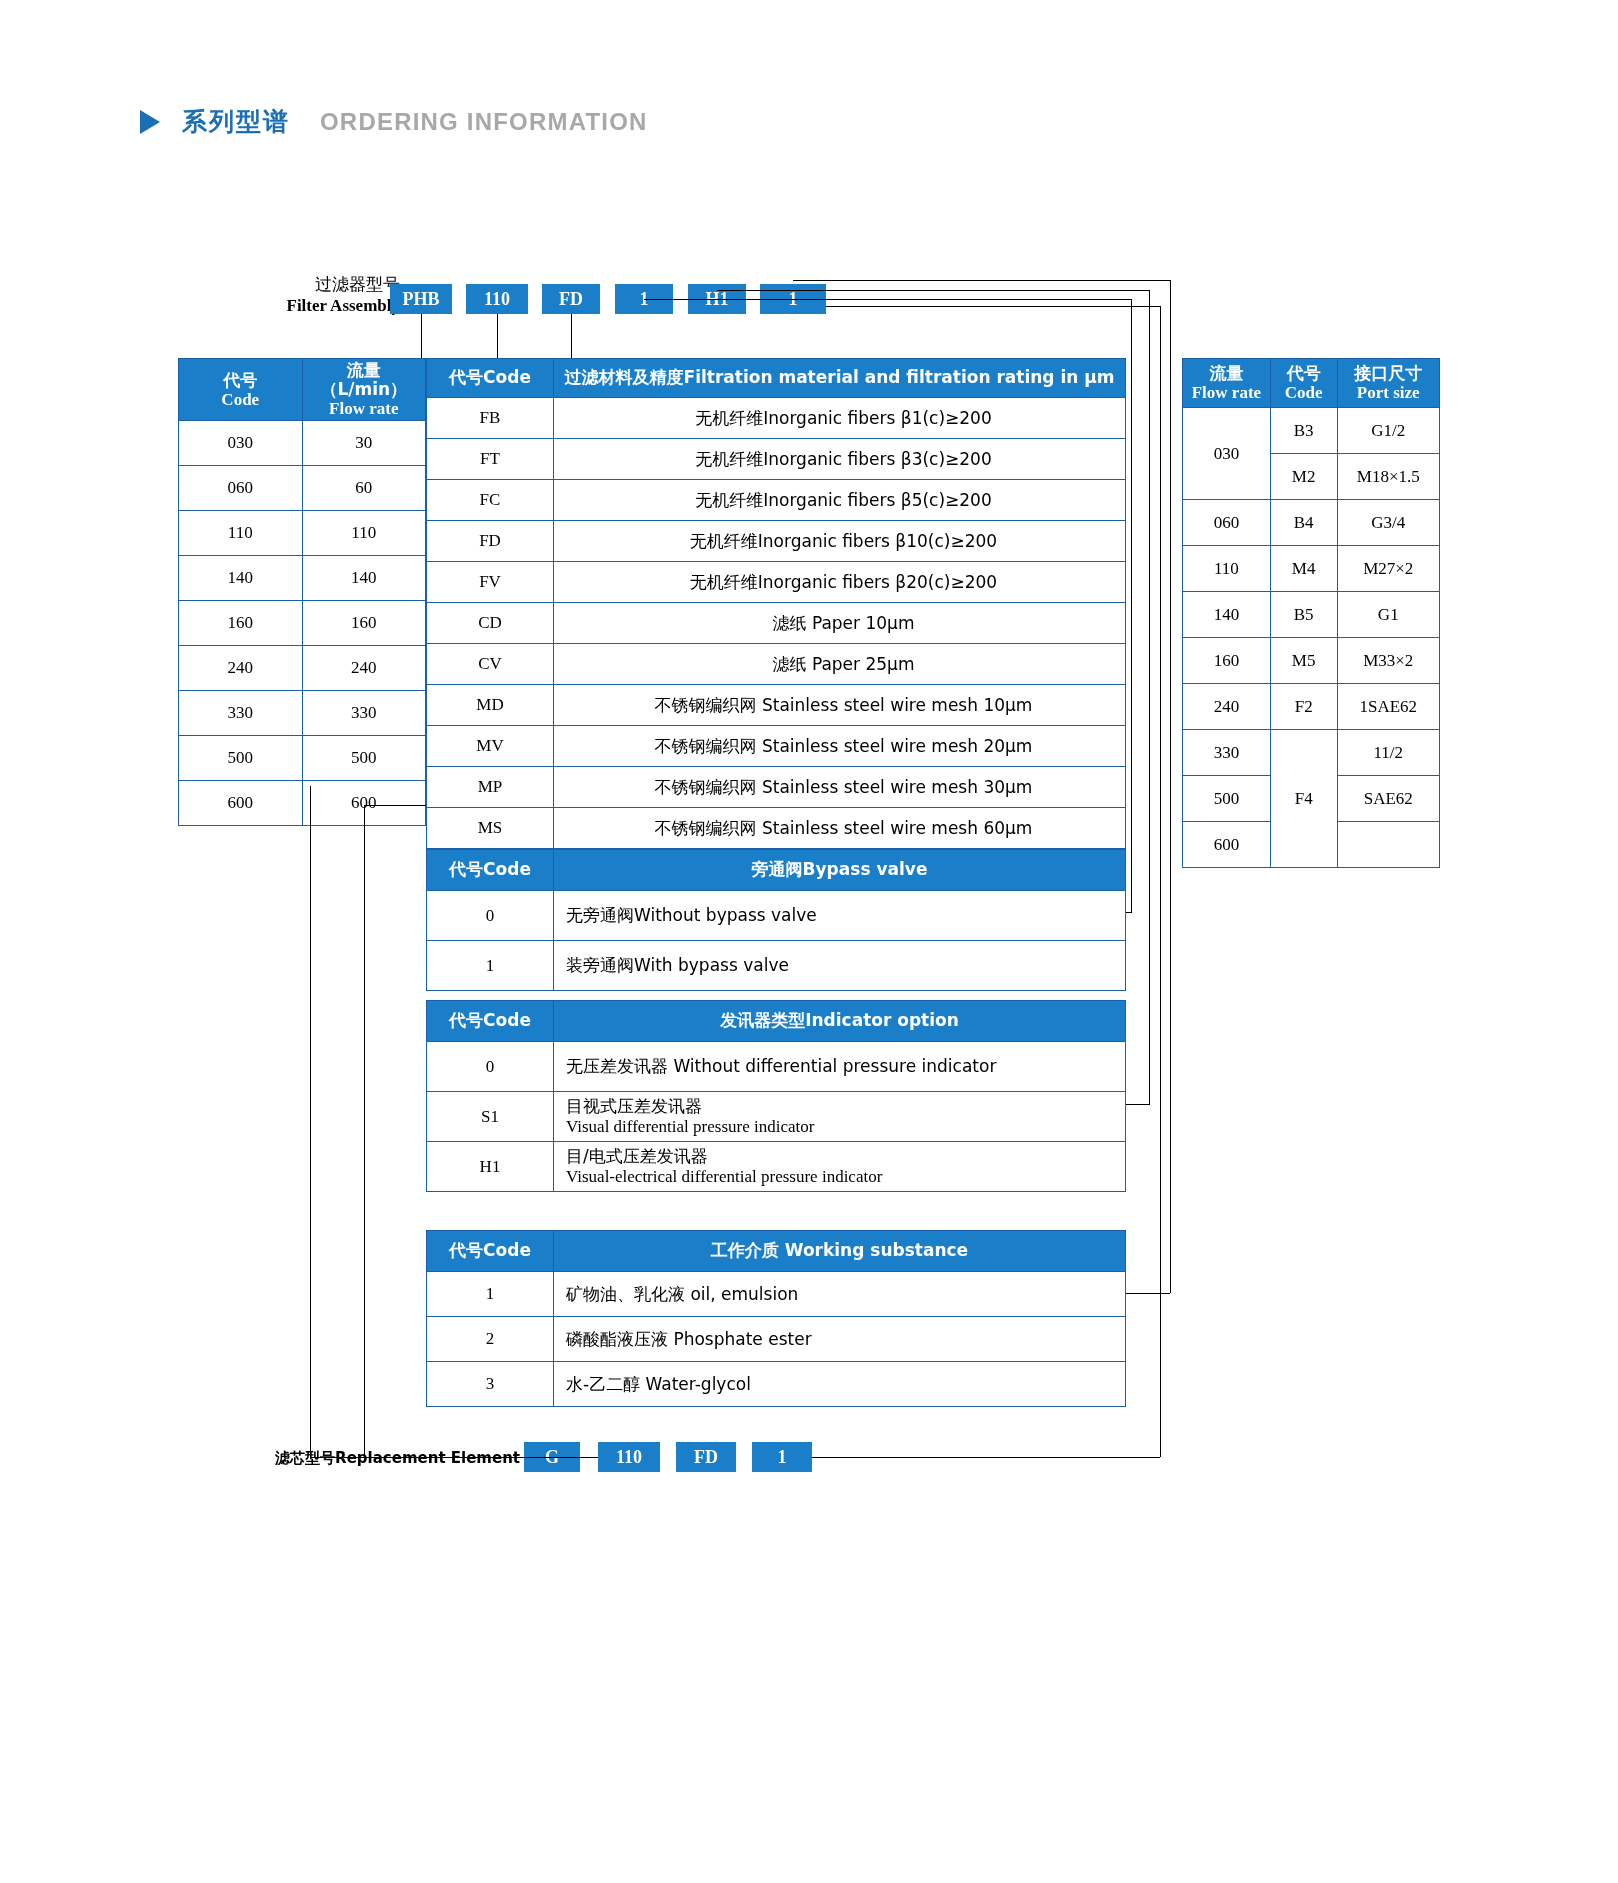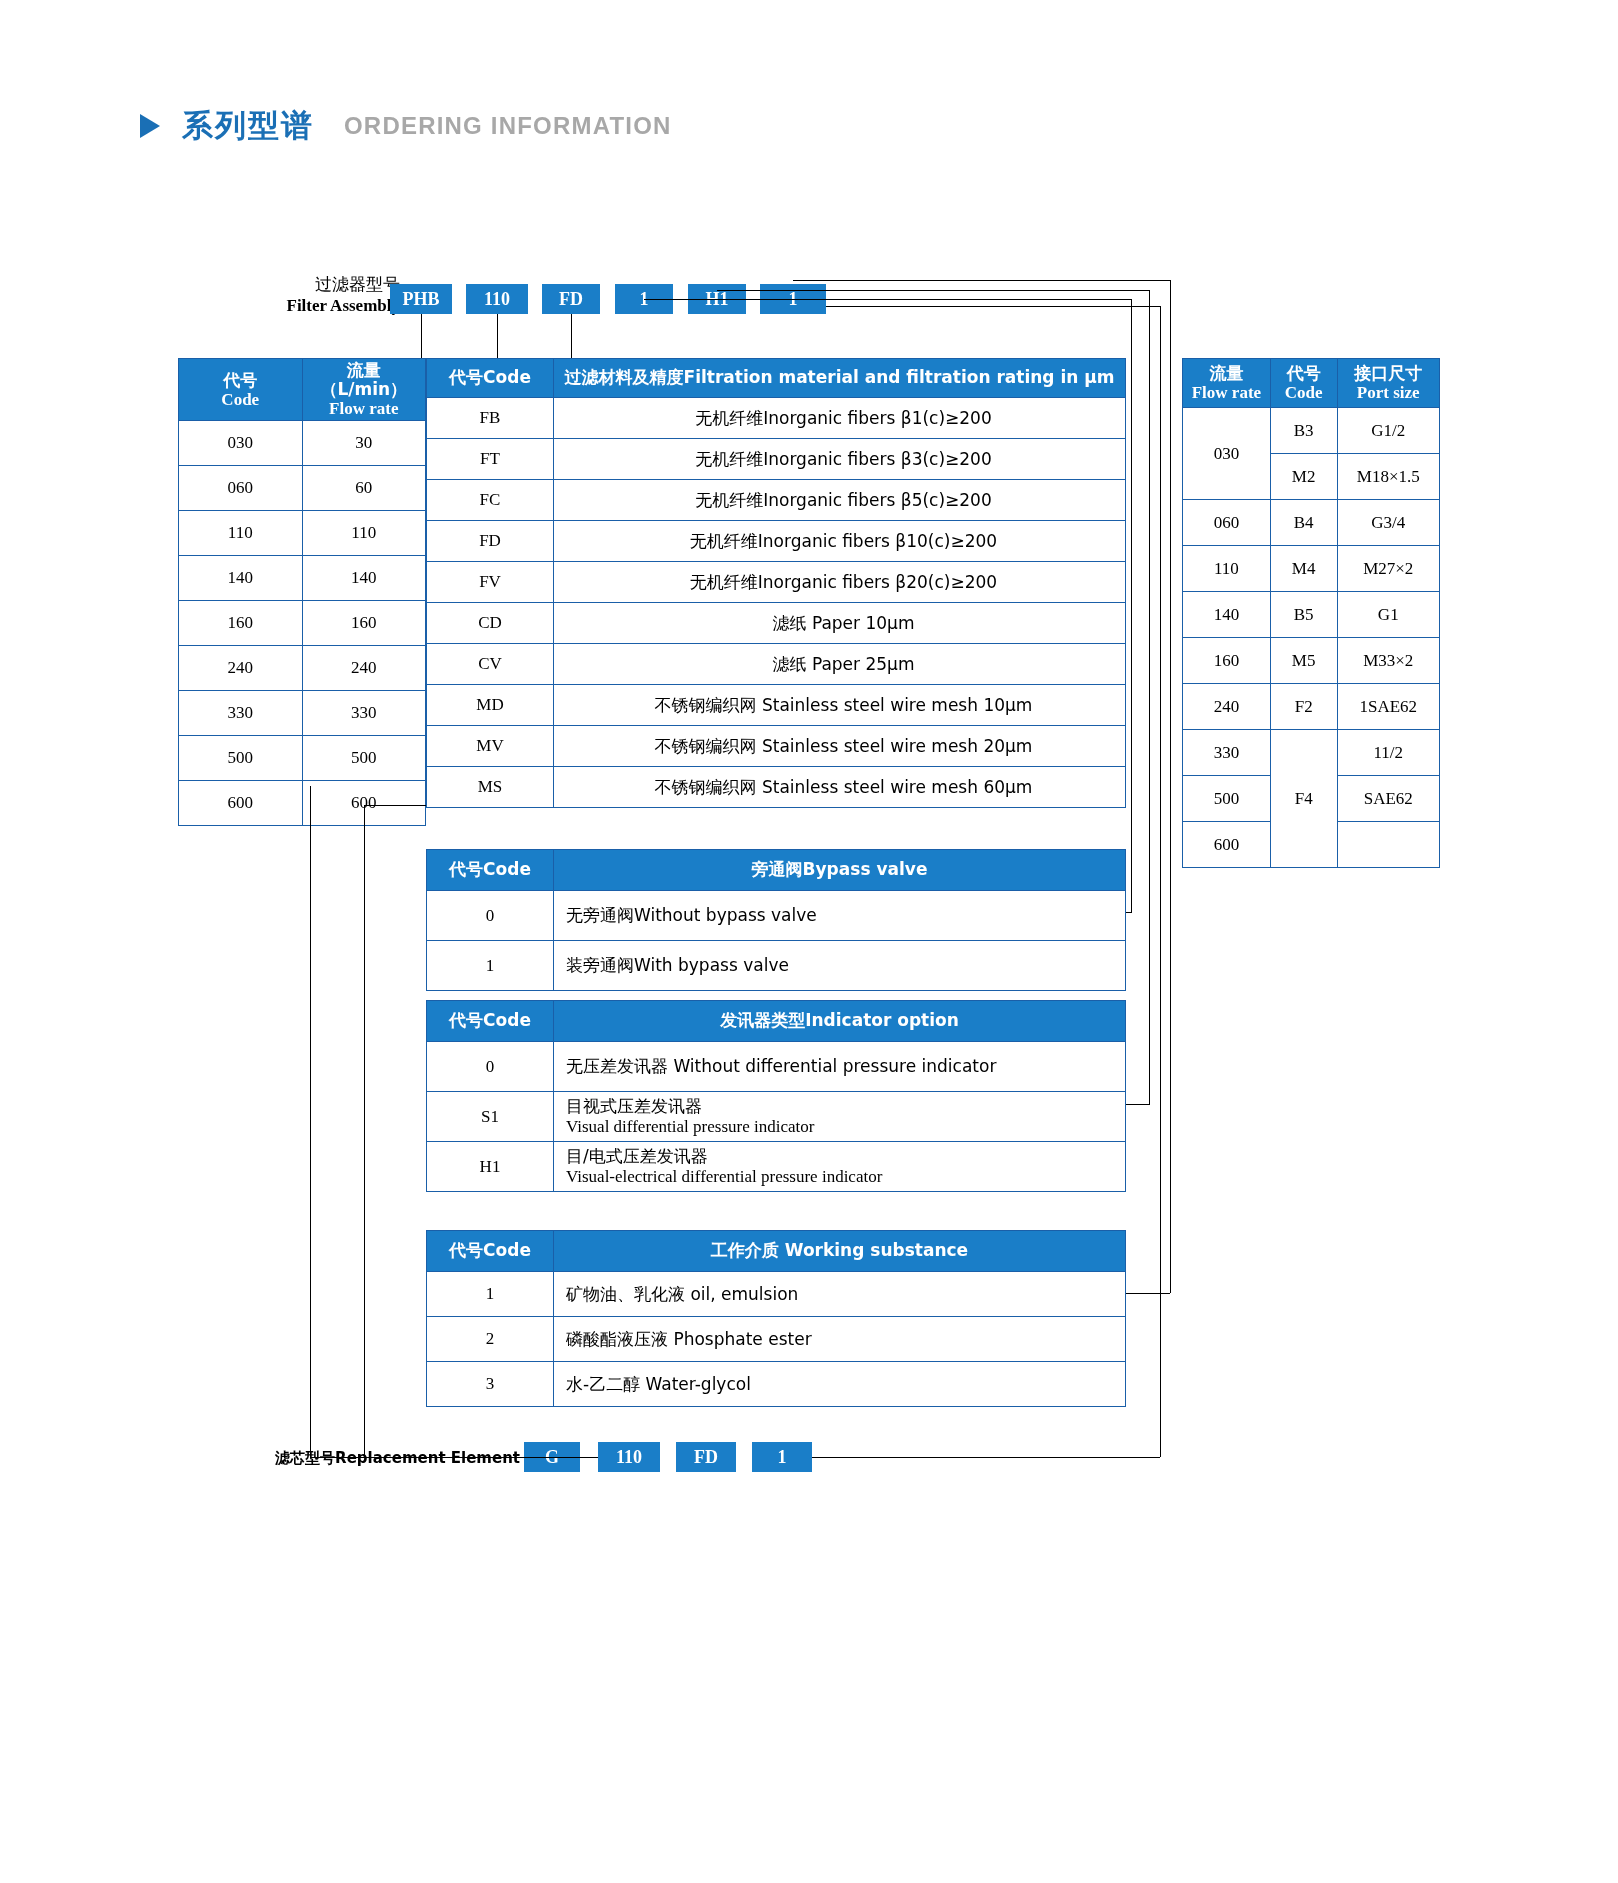--- a/index.html
+++ b/index.html
@@ -29,21 +29,21 @@
     width: 0;
     height: 0;
     border-left: 20px solid #1a6fb5;
     border-top: 12px solid transparent;
     border-bottom: 12px solid transparent;
     margin-right: 4px;
   }
   .header-cn {
     font-family: "DejaVu Sans", sans-serif;
     font-weight: bold;
-    font-size: 31px;
+    font-size: 25px;
     color: #1a6fb5;
     letter-spacing: 2px;
   }
   .header-en {
     font-family: "Liberation Sans", sans-serif;
     font-weight: bold;
     font-size: 24px;
     color: #a8a8a8;
     letter-spacing: 1.2px;
     margin-left: 12px;
@@ -262,20 +262,24 @@
         <td class="code">CV</td>
         <td class="desc cn">滤纸 Paper 25μm</td>
       </tr>
   <tr>
         <td class="code">MD</td>
         <td class="desc cn">不锈钢编织网 Stainless steel wire mesh 10μm</td>
       </tr>
   <tr>
         <td class="code">MV</td>
         <td class="desc cn">不锈钢编织网 Stainless steel wire mesh 20μm</td>
+      </tr>
+  <tr>
+        <td class="code">MP</td>
+        <td class="desc cn">不锈钢编织网 Stainless steel wire mesh 30μm</td>
       </tr>
   <tr>
         <td class="code">MS</td>
         <td class="desc cn">不锈钢编织网 Stainless steel wire mesh 60μm</td>
       </tr>
 </tbody>
   </table>
 
 <table class="grid" id="tbl-bypass">
   <tbody>

